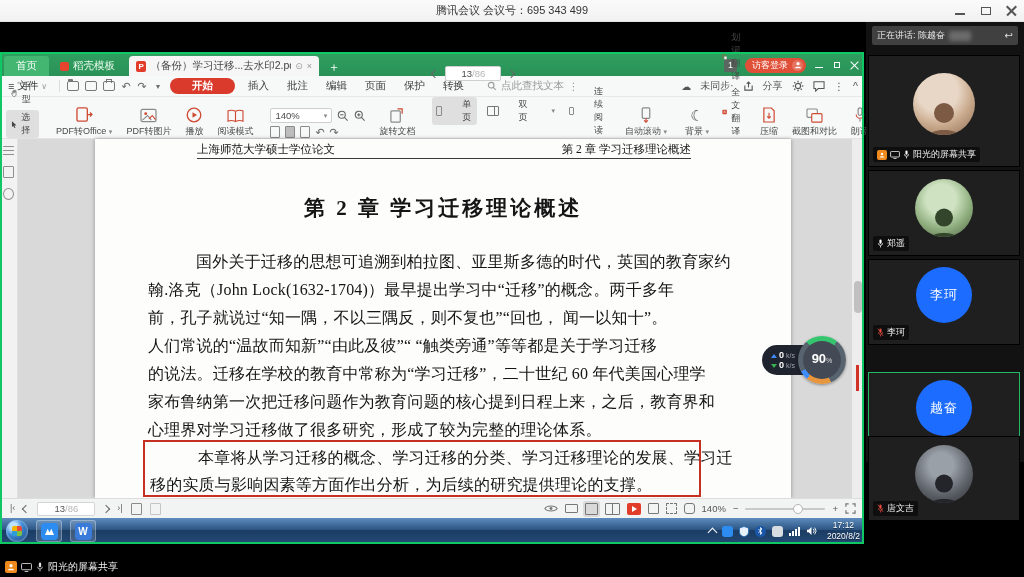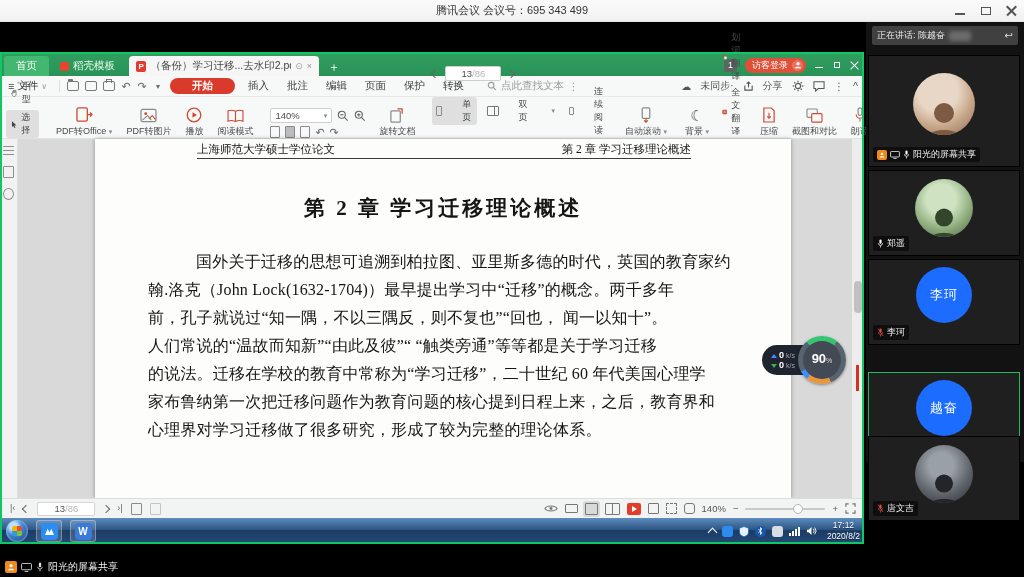--- a/index.html
+++ b/index.html
@@ -509,20 +509,24 @@
     <div class="ptitle">第 2 章 学习迁移理论概述</div>
     <div class="pbody">
       <div class="dline ind">国外关于迁移的思想可追溯到柏拉图、亚里斯多德的时代，英国的教育家约</div>
       <div class="dline">翰.洛克（John Lock(1632-1704)）最早提出学习中“迁移”的概念。两千多年</div>
       <div class="dline">前，孔子就说过“知一隅，不以三隅反，则不复也”“回也， 闻一以知十”。</div>
       <div class="dline">人们常说的“温故而知新”“由此及彼”“ “触类旁通”等等都是关于学习迁移</div>
       <div class="dline">的说法。迁移在学校的教育中常称为“学习迁移”，二十世纪 60 年代美国心理学</div>
       <div class="dline">家布鲁纳第一次把迁移问题作为教育问题的核心提到日程上来，之后，教育界和</div>
       <div class="dline">心理界对学习迁移做了很多研究，形成了较为完整的理论体系。</div>
     </div>
+    <div class="redbox">
+      <div class="dline ind">本章将从学习迁移的概念、学习迁移的分类、学习迁移理论的发展、学习迁</div>
+      <div class="dline">移的实质与影响因素等方面作出分析，为后续的研究提供理论的支撑。</div>
+    </div>
   </div>
 
   <div class="vscroll">
     <div class="vthumb"></div>
     <div class="redmark"></div>
   </div>
 
   <div class="netwidget">
     <div class="npill">
       <div class="nrow">

